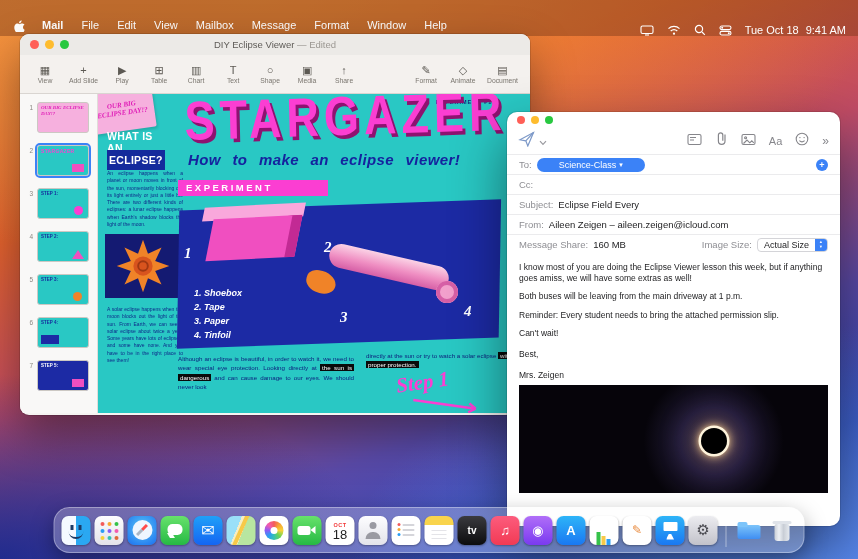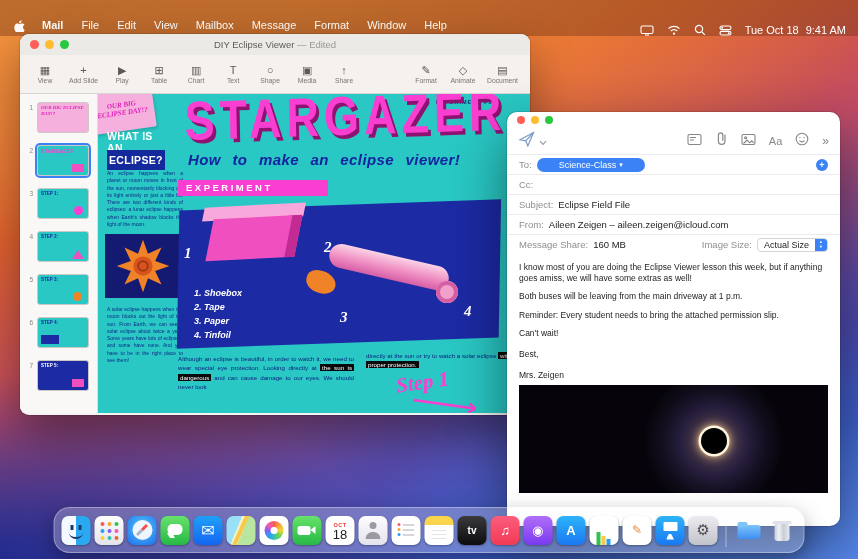--- a/index.html
+++ b/index.html
@@ -518,21 +518,21 @@
         <span>Science-Class</span>
         <span class="chev">▾</span>
       </span>
       <span class="addbtn">+</span>
     </div>
     <div class="mrow">
       <span class="mlabel">Cc:</span>
     </div>
     <div class="mrow">
       <span class="mlabel">Subject:</span>
-      <span class="mvalue">Eclipse Field File</span>
+      <span class="mvalue">Eclipse Field Every</span>
     </div>
     <div class="mrow">
       <span class="mlabel">From:</span>
       <span class="mvalue">Aileen Zeigen – aileen.zeigen@icloud.com</span>
     </div>
     <div class="mrow">
       <span class="mlabel">Message Share:</span>
       <span class="mvalue">160 MB</span>
       <span class="size-right">
         <span class="mlabel">Image Size:</span>

